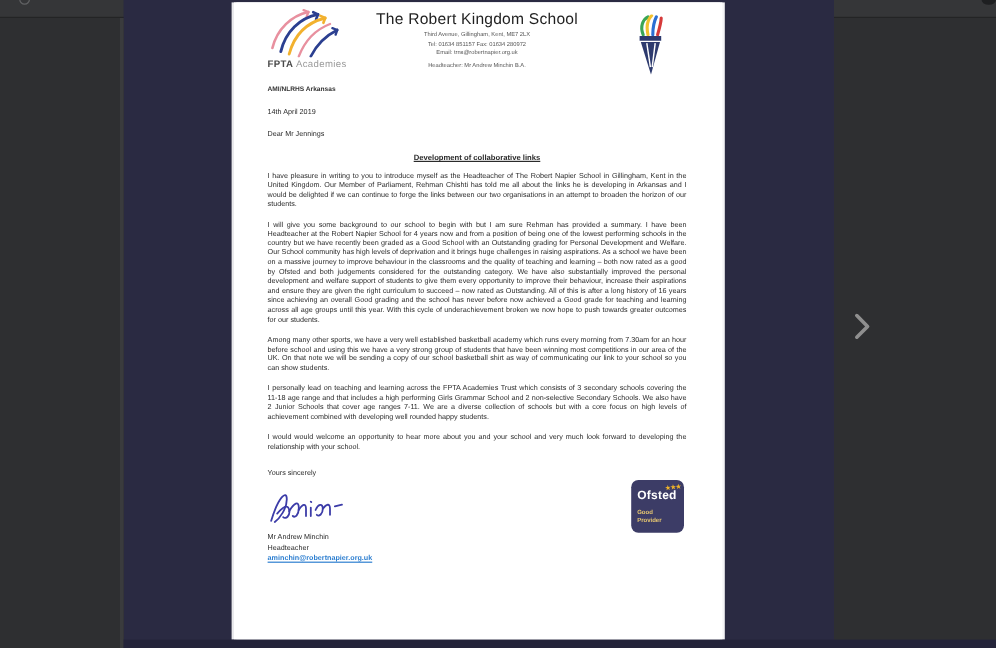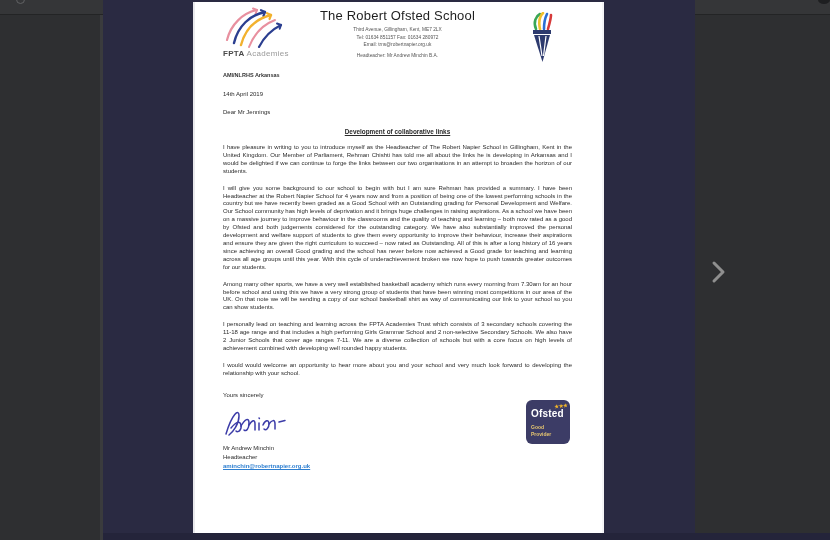--- a/index.html
+++ b/index.html
@@ -99,21 +99,21 @@
               <path d="M58,19 l-4,-1.5 M58,19 l-1.3,3.8" stroke="#2b3f90" stroke-width="2"></path>
             </g>
           </svg>
           <div class="logo-words">
             <b>FPTA</b>
             <span>Academies</span>
           </div>
         </div>
 
         <div class="head-center">
-          <div class="school-name">The Robert Ofsted School</div>
+          <div class="school-name">The Robert Kingdom School</div>
           <div class="addr">
             <div>Third Avenue, Gillingham, Kent, ME7 2LX</div>
             <div>Tel: 01634 851157 Fax: 01634 280972</div>
             <div>Email: trns@robertnapier.org.uk</div>
           </div>
           <div class="head-teacher-line">Headteacher: Mr Andrew Minchin B.A.</div>
         </div>
 
         <svg class="torch" width="28" height="52" viewBox="0 0 28 52">
           <g fill="none" stroke-linecap="round">

